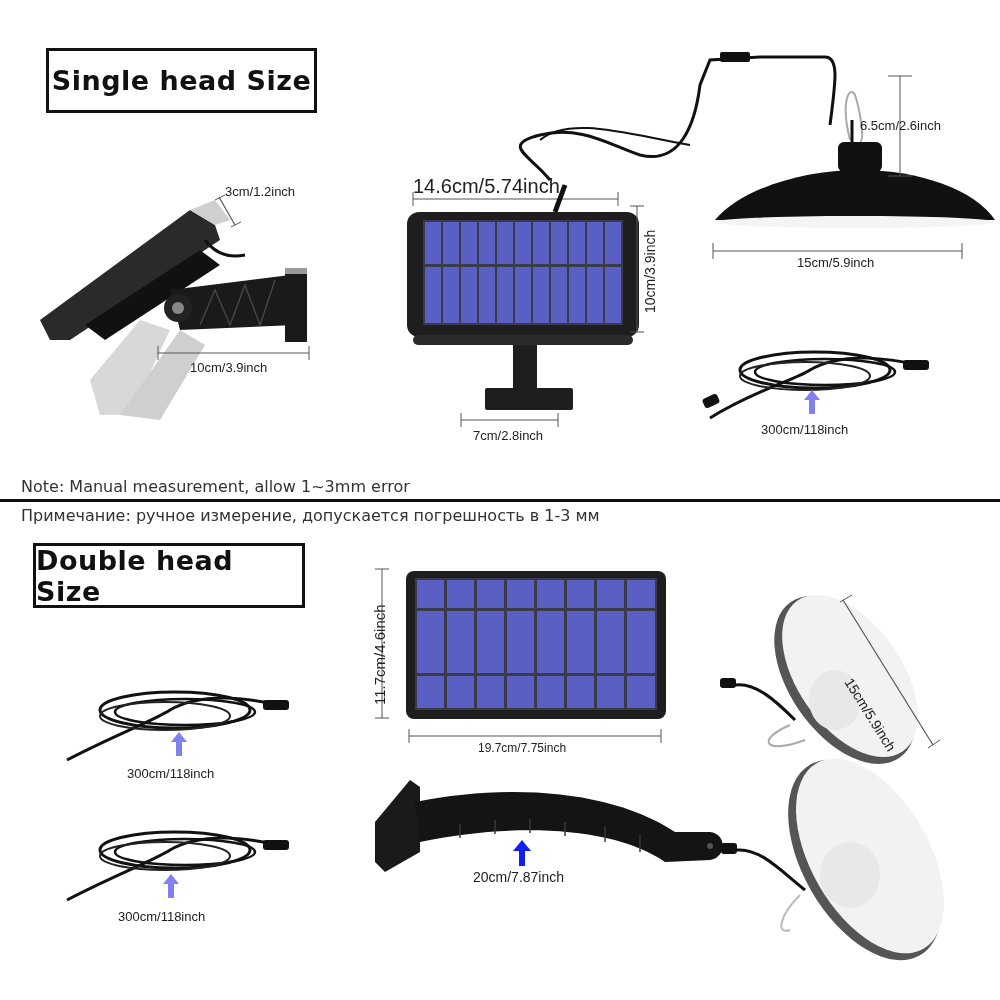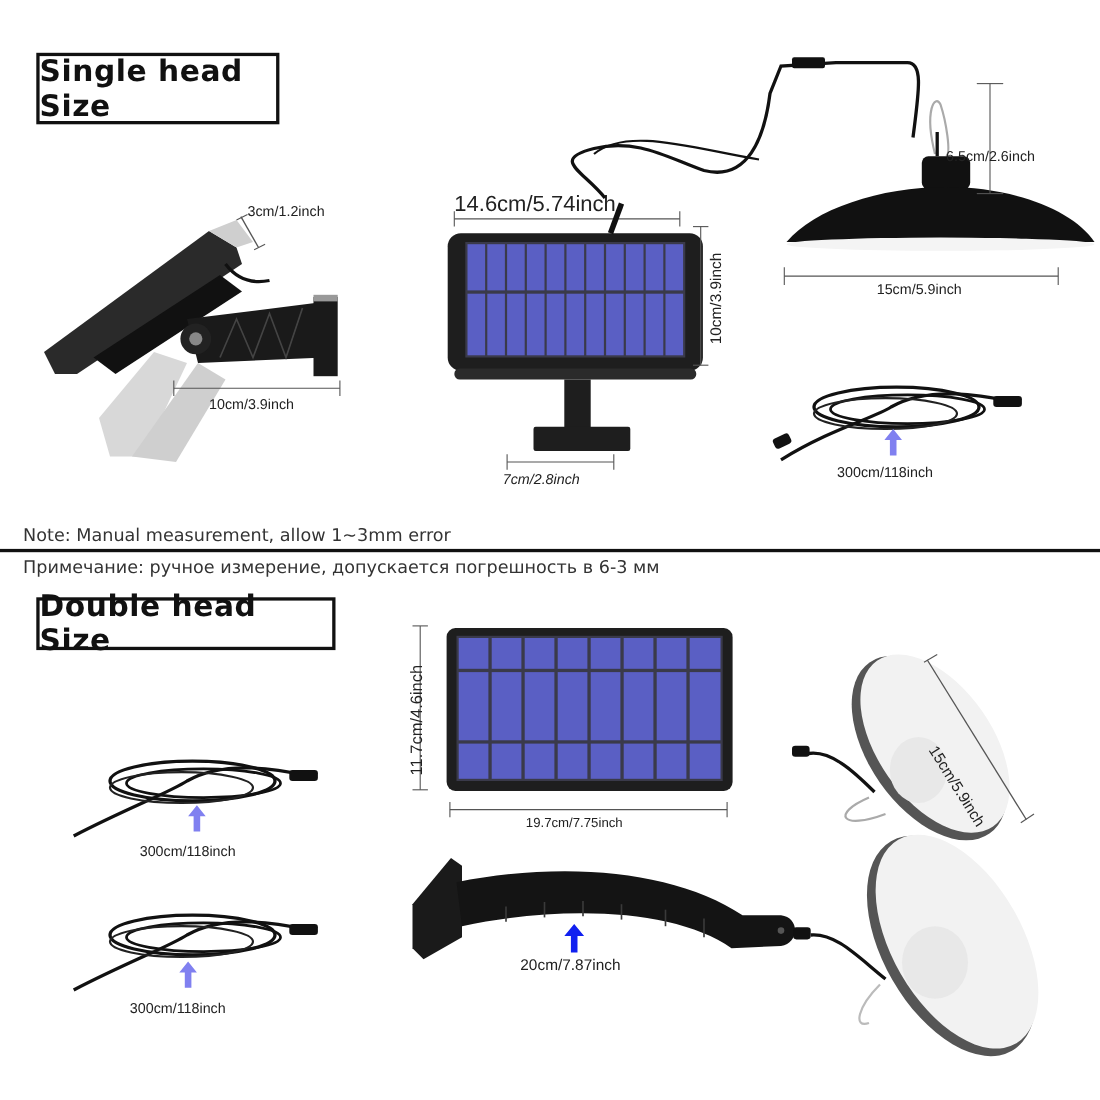--- a/index.html
+++ b/index.html
@@ -15,21 +15,21 @@
   }
   .dim-label { position: absolute; font-size: 13px; color: #222; white-space: nowrap; }
   .note { position: absolute; left: 21px; font-family: "DejaVu Sans", sans-serif; font-size: 16px; color: #333; white-space: nowrap; }
   .divider { position: absolute; left: 0; width: 1000px; height: 3px; background: #111; }
   svg { position: absolute; overflow: visible; }
   .rot-90 { transform: rotate(-90deg); transform-origin: left top; }
 </style>
 </head>
 <body>
 
-<div class="title-box" style="left:33px; top:48px; width:221px; height:65px; font-size:27px;justify-content:center;">
+<div class="title-box" style="left:46px; top:48px; width:271px; height:65px; font-size:27px;justify-content:center;">
   <span>Single head Size</span>
 </div>
 
 <div class="abs" style="left:30px; top:180px; width:290px; height:240px;">
   <svg width="290" height="240">
 
     <polygon points="60,200 110,140 140,150 100,235 70,235" fill="#d8d8d8"></polygon>
     <polygon points="90,235 150,150 175,165 130,240" fill="#cfcfcf"></polygon>
 
     <polygon points="10,140 160,30 185,45 190,60 40,160 20,160" fill="#2a2a2a"></polygon>
@@ -106,21 +106,21 @@
     <line x1="0" y1="1" x2="14" y2="1" stroke="#555"></line>
     <line x1="7" y1="1" x2="7" y2="127" stroke="#555"></line>
     <line x1="0" y1="127" x2="14" y2="127" stroke="#555"></line>
   </svg>
   <div class="dim-label rot-90" style="left:247px; top:143px; font-size:14px;">10cm/3.9inch</div>
   <svg width="100" height="14" style="left:65px; top:243px;">
     <line x1="1" y1="0" x2="1" y2="14" stroke="#555"></line>
     <line x1="1" y1="7" x2="98" y2="7" stroke="#555"></line>
     <line x1="98" y1="0" x2="98" y2="14" stroke="#555"></line>
   </svg>
-  <div class="dim-label" style="left:62px; top:258px;font-style:italic;">7cm/2.8inch</div>
+  <div class="dim-label" style="left:78px; top:258px;">7cm/2.8inch</div>
 </div>
 
 <svg width="400" height="150" style="left:510px; top:45px;">
   <path d="M40,135 C20,110 -10,100 30,90 C70,80 100,100 130,110 C170,120 185,80 190,40 L200,15 L250,12 L315,12 C330,12 325,40 320,80" stroke="#111" stroke-width="3" fill="none"></path>
   <path d="M30,95 C60,70 120,90 180,100" stroke="#111" stroke-width="2" fill="none"></path>
   <rect x="210" y="7" width="30" height="10" rx="2" fill="#111"></rect>
 </svg>
 
 <div class="abs" style="left:700px; top:70px; width:300px; height:210px;">
   <svg width="300" height="200">
@@ -128,21 +128,21 @@
     <path d="M152,50 L152,72" stroke="#111" stroke-width="3"></path>
     <rect x="138" y="72" width="44" height="30" rx="6" fill="#111"></rect>
     <path d="M15,150 C40,120 100,100 160,100 C220,100 275,120 295,150 Z" fill="#111"></path>
     <ellipse cx="155" cy="152" rx="140" ry="6" fill="#f4f4f4"></ellipse>
   </svg>
   <svg width="30" height="104" style="left:188px; top:5px;">
     <line x1="0" y1="1" x2="24" y2="1" stroke="#555"></line>
     <line x1="12" y1="1" x2="12" y2="101" stroke="#555"></line>
     <line x1="0" y1="101" x2="24" y2="101" stroke="#555"></line>
   </svg>
-  <div class="dim-label" style="left:160px; top:64px;">6.5cm/2.6inch</div>
+  <div class="dim-label" style="left:160px; top:48px;">6.5cm/2.6inch</div>
   <svg width="252" height="16" style="left:12px; top:173px;">
     <line x1="1" y1="0" x2="1" y2="16" stroke="#555"></line>
     <line x1="1" y1="8" x2="250" y2="8" stroke="#555"></line>
     <line x1="250" y1="0" x2="250" y2="16" stroke="#555"></line>
   </svg>
   <div class="dim-label" style="left:97px; top:185px;">15cm/5.9inch</div>
 </div>
 
 <div class="abs" style="left:695px; top:340px; width:260px; height:105px;">
   <svg width="260" height="70">
@@ -154,23 +154,23 @@
     <rect x="8" y="56" width="16" height="10" rx="3" fill="#111" transform="rotate(-25 16 61)"></rect>
   </svg>
   <svg width="16" height="24" style="left:109px; top:50px;">
     <polygon points="8,0 16,10 11,10 11,24 5,24 5,10 0,10" fill="#8080f0"></polygon>
   </svg>
   <div class="dim-label" style="left:66px; top:82px;">300cm/118inch</div>
 </div>
 
 <div class="note" style="top:477px;">Note: Manual measurement, allow 1~3mm error</div>
 <div class="divider" style="top:499px;"></div>
-<div class="note" style="top:506px;">Примечание: ручное измерение, допускается погрешность в 6-3 мм</div>
-
-<div class="title-box" style="left:33px; top:543px; width:272px; height:48px; font-size:27px;">
+<div class="note" style="top:506px;">Примечание: ручное измерение, допускается погрешность в 1-3 мм</div>
+
+<div class="title-box" style="left:33px; top:543px; width:272px; height:65px; font-size:27px;">
   <span>Double head Size</span>
 </div>
 
 <div class="abs" style="left:55px; top:680px; width:250px; height:105px;">
   <svg width="250" height="70">
     <path d="M12,80 C60,55 100,40 115,30 C150,10 200,20 225,25" stroke="#111" stroke-width="3" fill="none"></path>
     <ellipse cx="120" cy="30" rx="75" ry="18" fill="none" stroke="#111" stroke-width="3"></ellipse>
     <ellipse cx="130" cy="32" rx="70" ry="13" fill="none" stroke="#111" stroke-width="2.5"></ellipse>
     <ellipse cx="110" cy="36" rx="65" ry="14" fill="none" stroke="#222" stroke-width="2"></ellipse>
     <rect x="208" y="20" width="26" height="10" rx="3" fill="#111"></rect>

